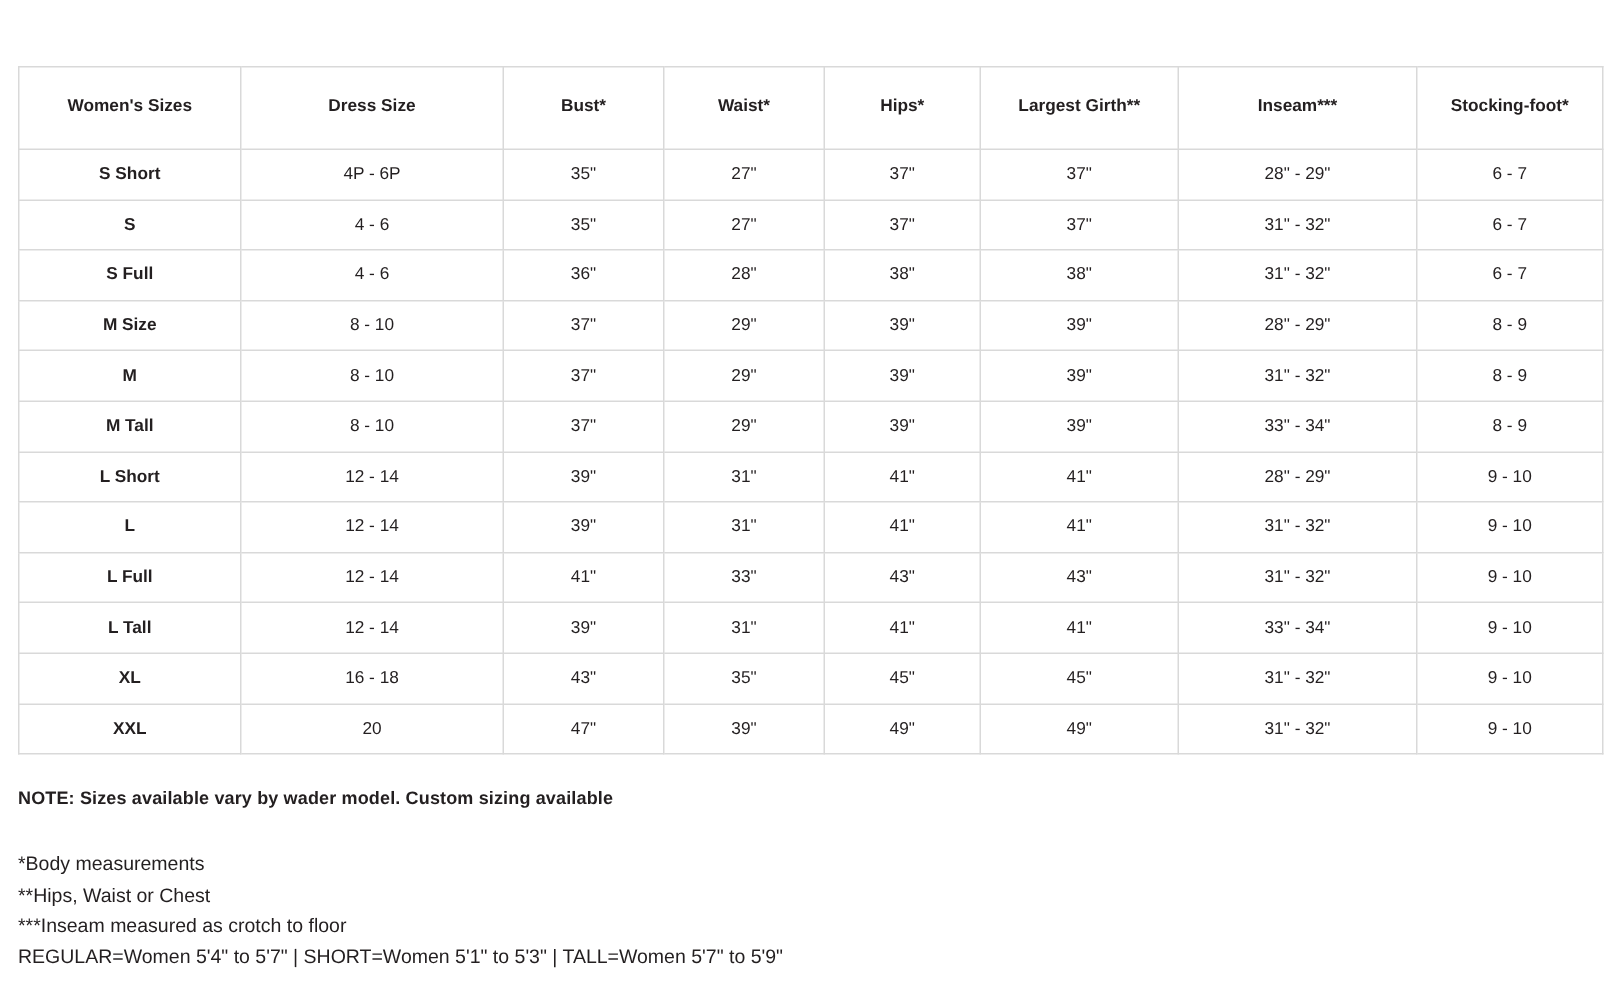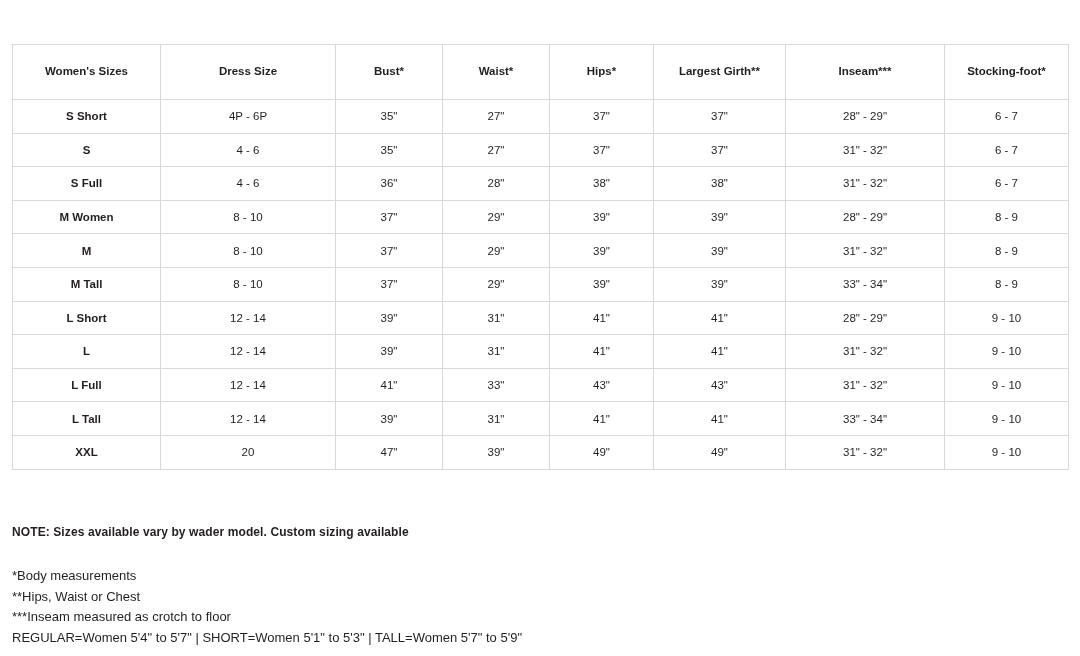--- a/index.html
+++ b/index.html
@@ -137,21 +137,21 @@
             <td class="rowhead">S Full</td>
             <td>4 - 6</td>
             <td>36"</td>
             <td>28"</td>
             <td>38"</td>
             <td>38"</td>
             <td>31" - 32"</td>
             <td>6 - 7</td>
           </tr>
           <tr>
-            <td class="rowhead">M Women</td>
+            <td class="rowhead">M Size</td>
             <td>8 - 10</td>
             <td>37"</td>
             <td>29"</td>
             <td>39"</td>
             <td>39"</td>
             <td>28" - 29"</td>
             <td>8 - 9</td>
           </tr>
           <tr>
             <td class="rowhead">M</td>
@@ -204,20 +204,30 @@
             <td>9 - 10</td>
           </tr>
           <tr>
             <td class="rowhead">L Tall</td>
             <td>12 - 14</td>
             <td>39"</td>
             <td>31"</td>
             <td>41"</td>
             <td>41"</td>
             <td>33" - 34"</td>
+            <td>9 - 10</td>
+          </tr>
+          <tr>
+            <td class="rowhead">XL</td>
+            <td>16 - 18</td>
+            <td>43"</td>
+            <td>35"</td>
+            <td>45"</td>
+            <td>45"</td>
+            <td>31" - 32"</td>
             <td>9 - 10</td>
           </tr>
           <tr>
             <td class="rowhead">XXL</td>
             <td>20</td>
             <td>47"</td>
             <td>39"</td>
             <td>49"</td>
             <td>49"</td>
             <td>31" - 32"</td>

